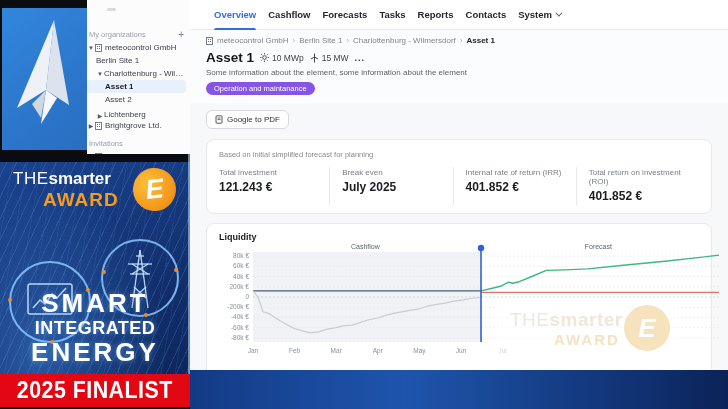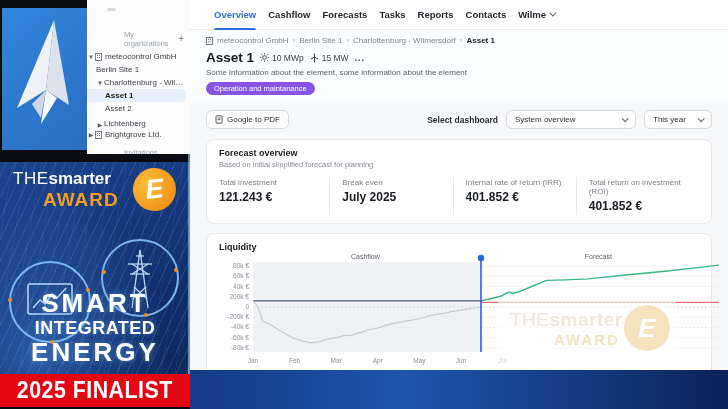--- a/index.html
+++ b/index.html
@@ -2,21 +2,21 @@
 <html><head>
 <meta charset="utf-8">
 <style>
   html,body{margin:0;padding:0;background:#222;}
   *{box-sizing:border-box;font-family:"Liberation Sans",sans-serif;}
   .stage{position:relative;width:728px;height:409px;background:#f7f8fa;overflow:hidden;}
 
   
   .sidebar{position:absolute;left:85px;top:0;width:105px;height:409px;background:#fcfcfd;}
   .sb-top-dash{position:absolute;left:22px;top:8px;width:9px;height:3px;border-radius:2px;background:#d7dade;}
-  .sb-section{display:flex;justify-content:space-between;align-items:center;padding:0 6px 0 4px;font-size:7.5px;color:#9aa1aa;margin-left:35px;}
+  .sb-section{display:flex;justify-content:space-between;align-items:center;padding:0 6px 0 4px;font-size:7.5px;color:#9aa1aa;}
   .sb-section .plus{color:#7d838b;font-size:10px;line-height:8px;cursor:pointer;}
   .sb-list{margin-top:2px;}
   .sb-row{display:flex;align-items:center;height:13px;font-size:8px;color:#3a3f46;white-space:nowrap;overflow:hidden;padding-right:3px;}
   .sb-row .caret{width:8px;font-size:6px;color:#555a61;flex:0 0 auto;text-align:center;}
   .sb-row .bicon{flex:0 0 auto;margin-right:3px;display:inline-flex;}
   .sb-row.sel{background:#e8f0fb;border-radius:4px;font-weight:bold;color:#1b1e23;margin-right:4px;}
   .sb-label{overflow:hidden;text-overflow:ellipsis;}
 
   
   .main{position:absolute;left:190px;top:0;width:538px;height:409px;background:#f7f8fa;}
@@ -198,21 +198,21 @@
         <div class="tab">
           <span>Tasks</span>
         </div>
         <div class="tab">
           <span>Reports</span>
         </div>
         <div class="tab">
           <span>Contacts</span>
         </div>
         <div class="tab">
-          <span>Wilme</span>
+          <span>System</span>
           <span class="chev"></span>
         </div>
       </div>
 
     <div class="headerblock">
       <div class="crumbs" id="crumbs">
           <span style="display: inline-flex;">
             <svg width="7" height="8" viewBox="0 0 7 8">
               <rect x="0.5" y="0.5" width="6" height="7" fill="none" stroke="#6b7280" stroke-width="0.9"></rect>
               <rect x="2" y="2" width="1" height="1" fill="#6b7280"></rect>
@@ -266,35 +266,23 @@
 
     <div class="toolbar">
       <span class="btn">
         <svg width="8" height="9" viewBox="0 0 8 9">
             <rect x="1" y="0.8" width="6" height="7.4" rx="1" fill="none" stroke="#444" stroke-width="0.9"></rect>
             <line x1="2.5" y1="3" x2="5.5" y2="3" stroke="#444" stroke-width="0.8"></line>
             <line x1="2.5" y1="4.6" x2="5.5" y2="4.6" stroke="#444" stroke-width="0.8"></line>
           </svg>
         <span>Google to PDF</span>
       </span>
-      <span class="tb-right">
-        <span class="tb-label">Select dashboard</span>
-        <span class="select sel-dash">
-          <span>System overview</span>
-            <span class="chev"></span>
-        </span>
-        <span class="select sel-year">
-          <span>This year</span>
-            <span class="chev"></span>
-        </span>
-      </span>
     </div>
 
     <div class="card forecast">
-      <div class="card-title">Forecast overview</div>
       <div class="card-sub">Based on initial simplified forecast for planning</div>
       <div class="stats" id="stats">
           <div class="stat">
             <div class="s-label">Total investment</div>
             <div class="s-value">121.243 €</div>
           </div>
           <div class="stat">
             <div class="s-label">Break even</div>
             <div class="s-value">July 2025</div>
           </div>

